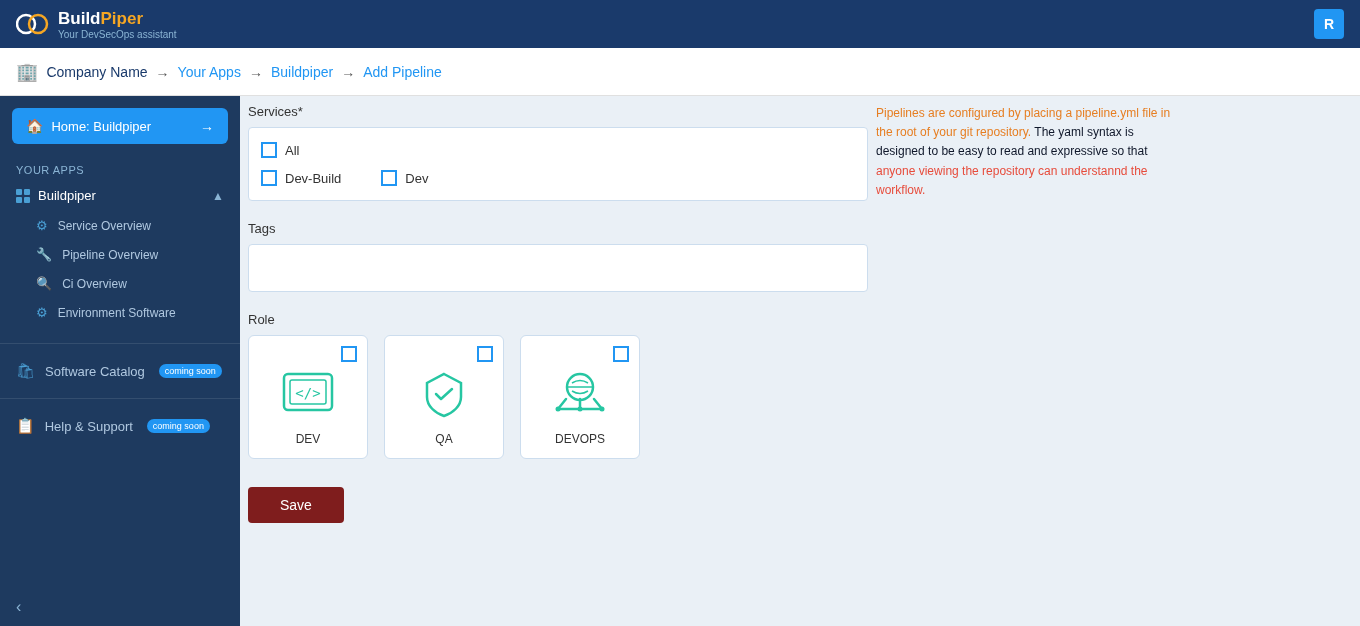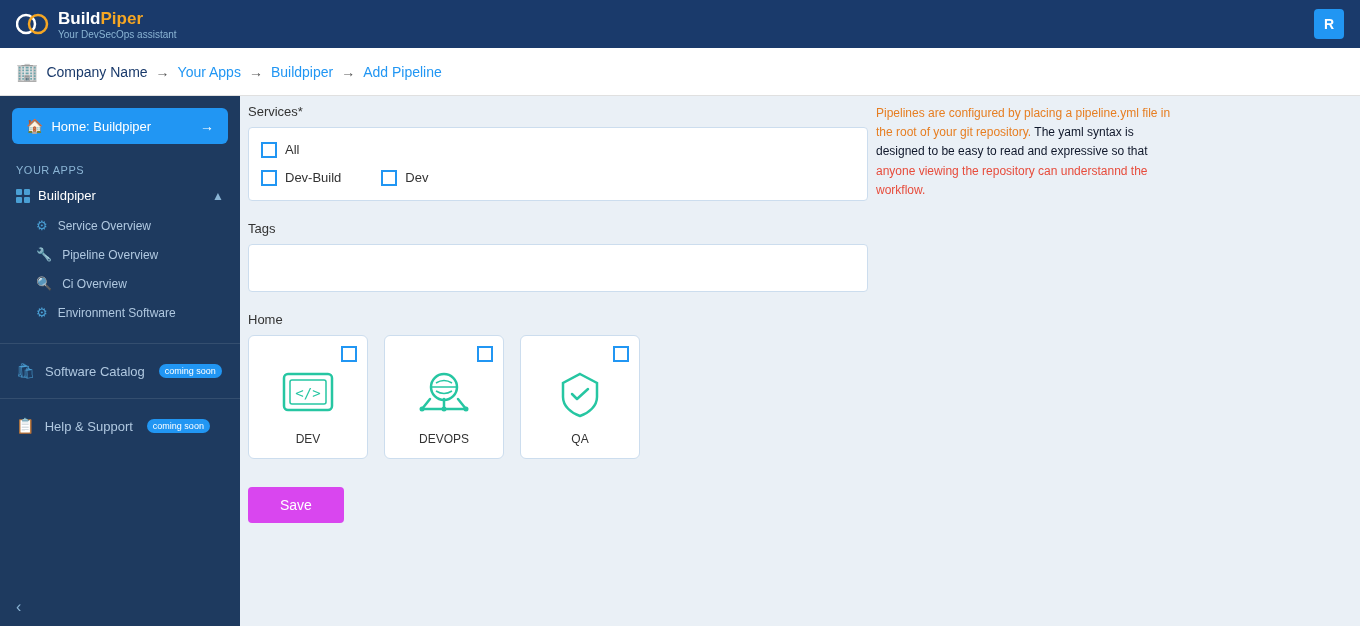--- a/index.html
+++ b/index.html
@@ -204,20 +204,21 @@
     }
     .services-box {
       background: white;
       border: 1px solid #cde;
       border-radius: 4px;
       padding: 8px 12px;
       margin-bottom: 20px;
     }
     .service-row {
       display: flex;
+      align-items: center;
       gap: 8px;
       padding: 6px 0;
     }
     .service-row + .service-row {
       border-top: none;
     }
     .service-checkbox {
       width: 16px;
       height: 16px;
       border: 2px solid #2196f3;
@@ -283,21 +284,21 @@
     }
     .role-card-label {
       font-size: 12px;
       color: #333;
       font-weight: 500;
       text-align: center;
     }
 
     
     .save-btn {
-      background: #d946ef;
+      background: #7f1d1d;
       color: white;
       border: none;
       border-radius: 4px;
       padding: 10px 32px;
       font-size: 14px;
       cursor: pointer;
     }
 
     
     .info-panel {
@@ -425,64 +426,64 @@
             <span class="service-label">Dev</span>
           </div>
         </div>
       </div>
 
       
       <div class="form-section-label">Tags</div>
       <input type="text" class="tags-input" style="">
 
       
-      <div class="form-section-label">Home</div>
+      <div class="form-section-label">Role</div>
       <div class="role-cards">
 
         <div class="role-card">
           <div class="role-card-checkbox"></div>
           <div class="role-card-icon">
             <svg width="52" height="44" viewBox="0 0 52 44" fill="none">
               <rect x="2" y="2" width="48" height="36" rx="4" stroke="#26c6a2" stroke-width="2.5" fill="none"></rect>
               <rect x="8" y="8" width="36" height="24" rx="2" fill="none" stroke="#26c6a2" stroke-width="1.5"></rect>
               <text x="26" y="26" text-anchor="middle" fill="#26c6a2" font-size="14" font-family="monospace">&lt;/&gt;</text>
             </svg>
           </div>
           <span class="role-card-label">DEV</span>
+        </div>
+
+        <div class="role-card">
+          <div class="role-card-checkbox"></div>
+          <div class="role-card-icon">
+            <svg width="50" height="50" viewBox="0 0 50 50" fill="none">
+              <path d="M25 5 L42 14 L42 28 C42 37 34 44 25 47 C16 44 8 37 8 28 L8 14 Z" stroke="#26c6a2" stroke-width="2.5" fill="none"></path>
+              <path d="M17 25 L22 30 L33 20" stroke="#26c6a2" stroke-width="2.5" stroke-linecap="round" stroke-linejoin="round"></path>
+            </svg>
+          </div>
+          <span class="role-card-label">QA</span>
         </div>
 
         <div class="role-card">
           <div class="role-card-checkbox"></div>
           <div class="role-card-icon">
             <svg width="56" height="50" viewBox="0 0 56 50" fill="none">
               <circle cx="28" cy="18" r="13" stroke="#26c6a2" stroke-width="2.5" fill="none"></circle>
               <path d="M14 30 L6 40 M42 30 L50 40 M28 30 L28 40" stroke="#26c6a2" stroke-width="2.5" stroke-linecap="round"></path>
               <line x1="6" y1="40" x2="50" y2="40" stroke="#26c6a2" stroke-width="2.5" stroke-linecap="round"></line>
               <circle cx="6" cy="40" r="2.5" fill="#26c6a2"></circle>
               <circle cx="28" cy="40" r="2.5" fill="#26c6a2"></circle>
               <circle cx="50" cy="40" r="2.5" fill="#26c6a2"></circle>
               <path d="M20 14 Q28 9 36 14" stroke="#26c6a2" stroke-width="1.5" fill="none"></path>
               <path d="M20 22 Q28 27 36 22" stroke="#26c6a2" stroke-width="1.5" fill="none"></path>
               <line x1="15" y1="18" x2="41" y2="18" stroke="#26c6a2" stroke-width="1.5"></line>
             </svg>
           </div>
           <span class="role-card-label">DEVOPS</span>
         </div>
 
-        <div class="role-card">
-          <div class="role-card-checkbox"></div>
-          <div class="role-card-icon">
-            <svg width="50" height="50" viewBox="0 0 50 50" fill="none">
-              <path d="M25 5 L42 14 L42 28 C42 37 34 44 25 47 C16 44 8 37 8 28 L8 14 Z" stroke="#26c6a2" stroke-width="2.5" fill="none"></path>
-              <path d="M17 25 L22 30 L33 20" stroke="#26c6a2" stroke-width="2.5" stroke-linecap="round" stroke-linejoin="round"></path>
-            </svg>
-          </div>
-          <span class="role-card-label">QA</span>
-        </div>
-
       </div>
 
       
       <button class="save-btn">Save</button>
 
     </div>
 
     <div class="info-panel">
       <p class="info-text">
         <span style="color:#e67e22;">Pipelines are configured by placing a pipeline.yml file in the root of your git repository. </span><span style="color:#0f172a;">The yaml syntax is designed to be easy to read and expressive so that </span><span style="color:#e74c3c;">anyone viewing the repository can understannd the workflow.</span>

